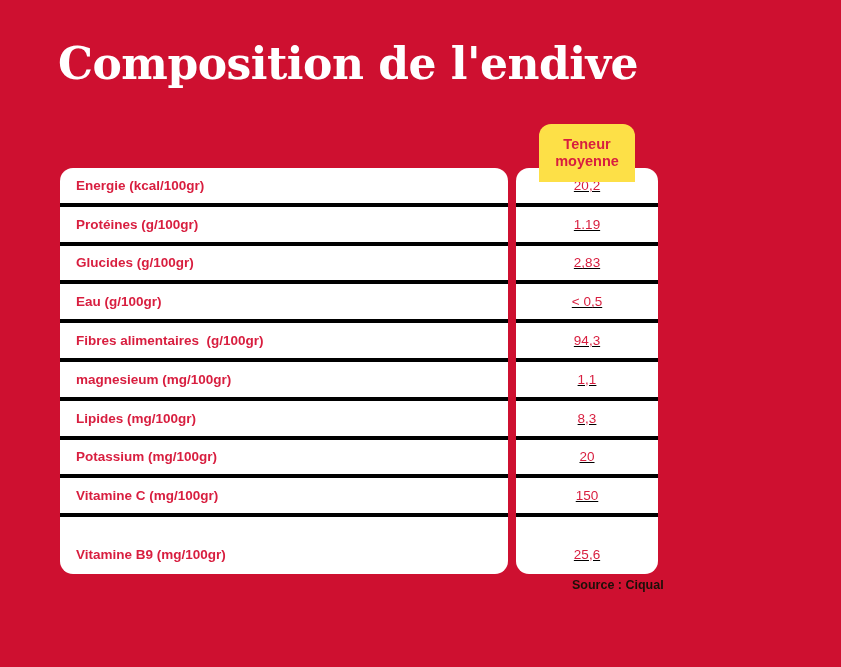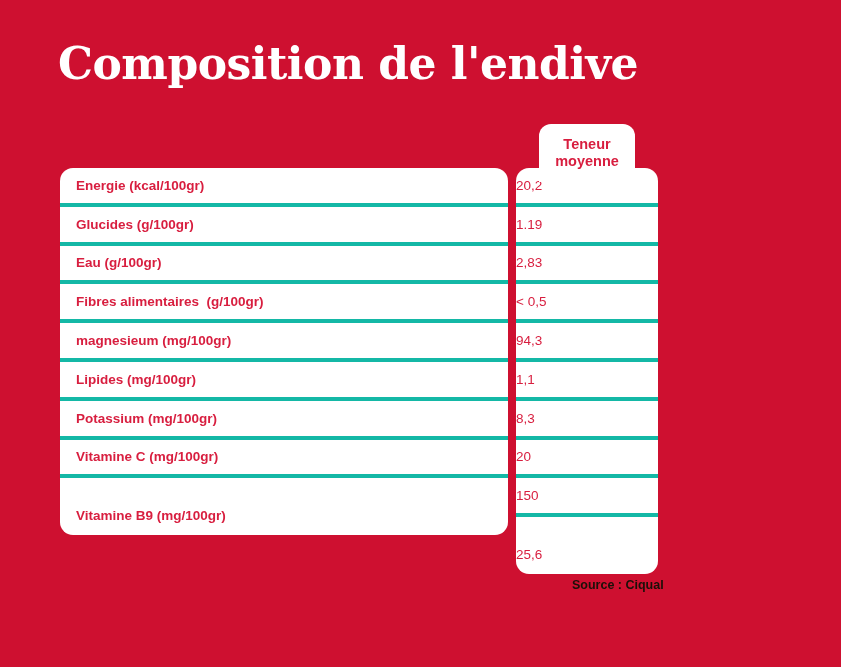--- a/index.html
+++ b/index.html
@@ -54,61 +54,62 @@
     border-radius: 13px;
     overflow: hidden;
   }
   
   .value-header {
     position: absolute;
     left: 479px;
     top: -44px;
     width: 96px;
     height: 58px;
-    background: #ffffff;
+    background: #fde047;
     border-radius: 12px 12px 0 0;
     display: flex;
     flex-direction: column;
     align-items: center;
     justify-content: center;
     line-height: 1.18;
   }
   .value-header span {
     display: block;
     color: #D81E3F;
     font-size: 14.5px;
     font-weight: bold;
     text-align: center;
   }
 
   .row {
     height: 38.8px;
     display: flex;
     align-items: center;
     box-sizing: border-box;
-    border-bottom: 4px solid #14b8a6;
+    border-bottom: 4px solid #000000;
   }
   .row.last {
     border-bottom: none;
     height: 40px;
     margin-top: 17px;
   }
 
   .label-card .row {
     padding-left: 16px;
   }
   .label-card .row .cell-text {
     color: #D81E3F;
     font-size: 13.5px;
     font-weight: bold;
     white-space: pre;
   }
 
   .value-card .row {
-    justify-content: flex-start;
+    justify-content: center;
+    text-decoration: underline;
   }
   .value-card .row .cell-text {
     color: #D81E3F;
     font-size: 13.5px;
     font-weight: normal;
     white-space: pre;
   }
 
   #source-note {
     position: absolute;
@@ -125,20 +126,23 @@
 
 <div id="page-title">Composition de l'endive</div>
 
 <div id="composition-table">
 
   <div class="label-card">
       <div class="row">
         <span class="cell-text">Energie (kcal/100gr)</span>
       </div>
       <div class="row">
+        <span class="cell-text">Protéines (g/100gr)</span>
+      </div>
+      <div class="row">
         <span class="cell-text">Glucides (g/100gr)</span>
       </div>
       <div class="row">
         <span class="cell-text">Eau (g/100gr)</span>
       </div>
       <div class="row">
         <span class="cell-text">Fibres alimentaires  (g/100gr)</span>
       </div>
       <div class="row">
         <span class="cell-text">magnesieum (mg/100gr)</span>

